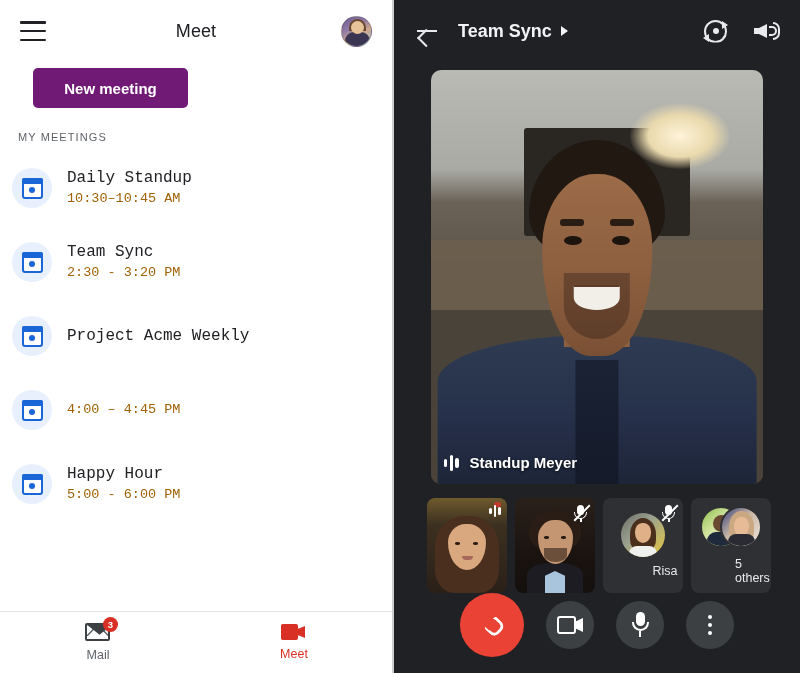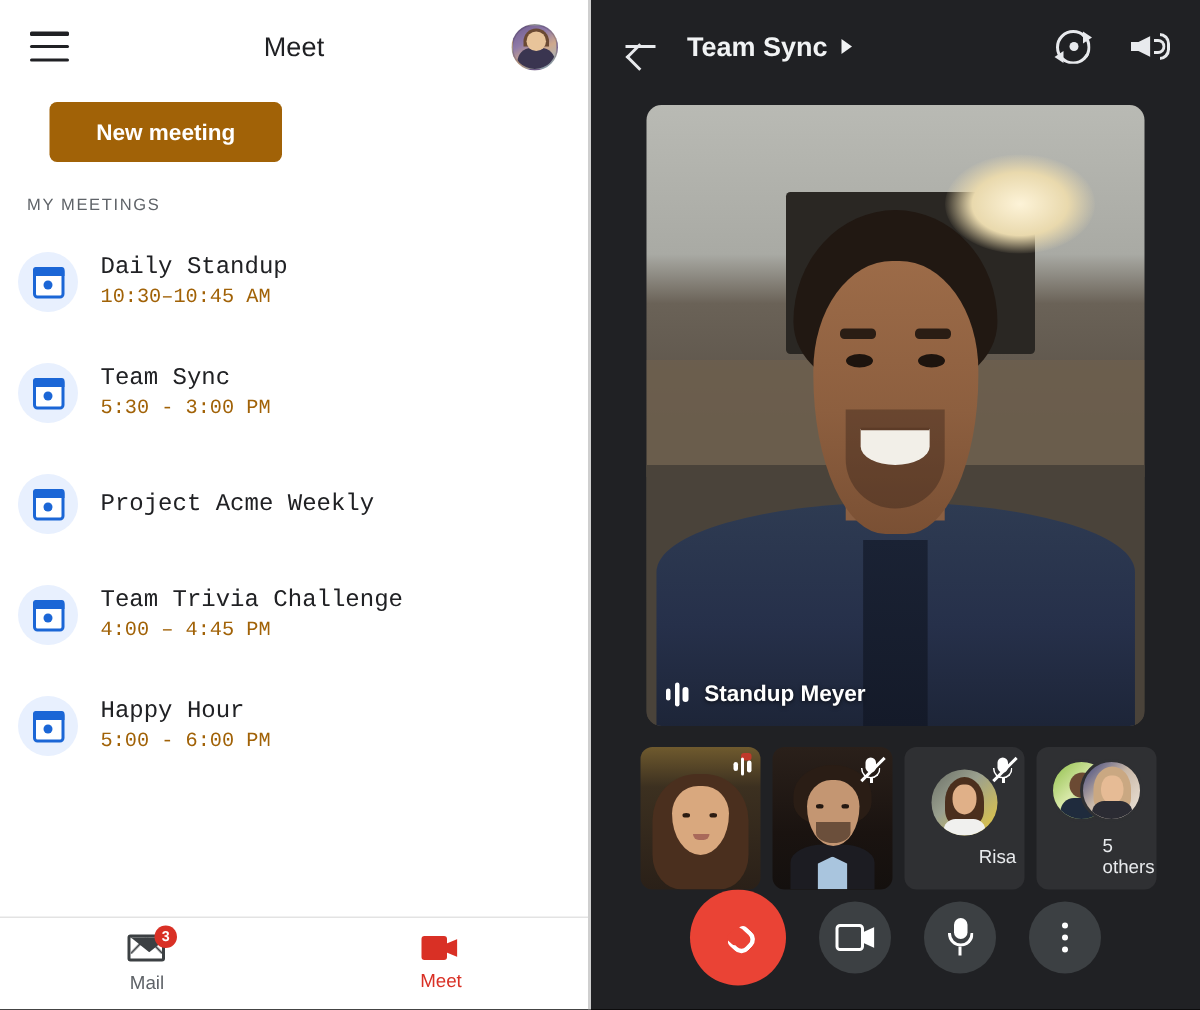--- a/index.html
+++ b/index.html
@@ -41,21 +41,21 @@
   .avatar-btn .head { position:absolute; left:9px; top:4px; width:13px; height:13px; border-radius:50%; background:#e8c49a; }
   .avatar-btn .body { position:absolute; left:3px; bottom:0; width:25px; height:14px; border-radius:9px 9px 0 0; background:#3a3550; }
   .avatar-btn .hair { position:absolute; left:7px; top:2px; width:17px; height:12px; border-radius:9px 9px 0 0; background:#6b4a33; }
 
   .btn-row { display:flex; gap:12px; padding: 6px 33px 0 33px; }
   .btn {
     height: 40px; border-radius: 5px;
     display:flex; align-items:center; justify-content:center;
     font-size: 15px; font-weight: bold; cursor:pointer; white-space:nowrap;
   }
-  .btn-primary { background:#a16207; color:#fff; flex:0 0 155px; }
+  .btn-primary { background:#701a75; color:#fff; flex:0 0 155px; }
   .btn-outline { background:#fff; color:#1b66d6; border:1px solid #dadce0; flex:0 0 159px; }
 
   .section-label {
     font-size: 11px; color:#5f6368; letter-spacing:1.1px;
     padding: 23px 0 6px 18px;
   }
 
   .meeting-list { flex:1 1 auto; overflow:hidden; padding-top:2px; }
   .meeting-item {
     display:flex; align-items:center; gap:15px;
@@ -340,21 +340,21 @@
       <div class="meeting-item">
         <div class="cal-circle">
           <div class="cal-icon">
               <div class="frame"></div>
               <div class="top"></div>
               <div class="dot"></div>
             </div>
         </div>
         <div class="m-text">
           <div class="m-title">Team Sync</div>
-          <div class="m-time">5:30 - 3:00 PM</div>
+          <div class="m-time">2:30 - 3:20 PM</div>
         </div>
       </div>
 
       <div class="meeting-item">
         <div class="cal-circle">
           <div class="cal-icon">
               <div class="frame"></div>
               <div class="top"></div>
               <div class="dot"></div>
             </div>
@@ -366,21 +366,20 @@
 
       <div class="meeting-item">
         <div class="cal-circle">
           <div class="cal-icon">
               <div class="frame"></div>
               <div class="top"></div>
               <div class="dot"></div>
             </div>
         </div>
         <div class="m-text">
-          <div class="m-title">Team Trivia Challenge</div>
           <div class="m-time">4:00 – 4:45 PM</div>
         </div>
       </div>
 
       <div class="meeting-item">
         <div class="cal-circle">
           <div class="cal-icon">
               <div class="frame"></div>
               <div class="top"></div>
               <div class="dot"></div>

